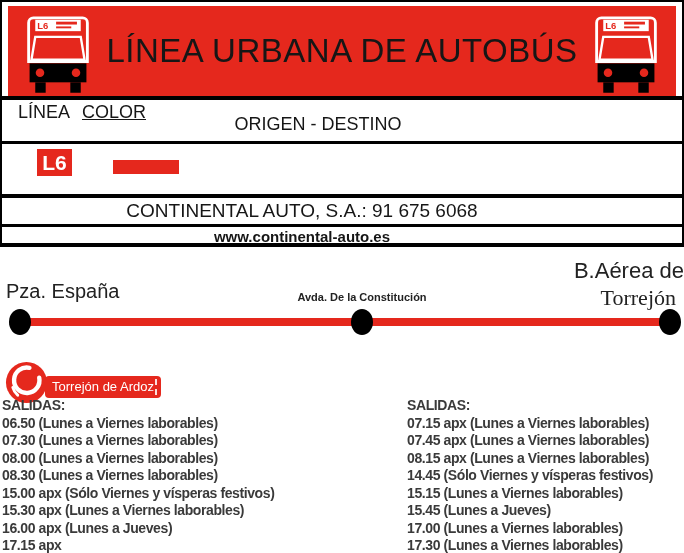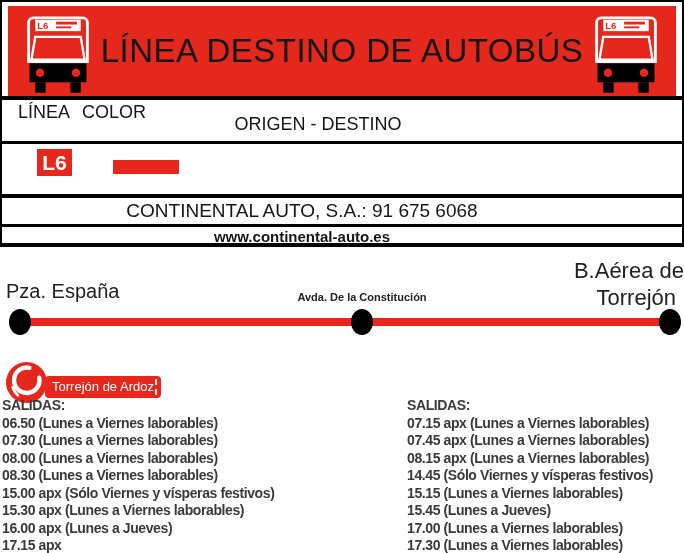--- a/index.html
+++ b/index.html
@@ -14,21 +14,21 @@
   .banner { position:relative; height:90px; background:var(--red); }
   .bus { position:absolute; top:4px; width:72px; height:84px; }
   .bus.left { left:14px; } .bus.right { right:14px; }
   .banner-title { position:absolute; left:0; right:0; top:50%; transform:translateY(-50%);
                   text-align:center; font-size:33px; color:var(--ink); letter-spacing:.5px; }
 
   .bar4 { height:4px; background:#000; } .bar3 { height:3px; background:#000; }
 
   .hdr-row { position:relative; height:41px; background:#fff; font-size:18px; color:var(--ink); }
   .hdr-linea { position:absolute; left:16px; top:2px; }
-  .hdr-color { position:absolute; left:80px; top:2px; }
+  .hdr-color { position:absolute; left:80px; top:2px;text-decoration:underline; }
   .hdr-od    { position:absolute; left:140px; width:352px; top:14px; text-align:center; }
 
   .main-row { position:relative; height:50px; background:#fff; }
   .l6-badge { position:absolute; left:35px; top:5px; width:35px; height:27px; background:var(--red);
               color:#fff; font-weight:bold; font-size:21px; text-align:center; line-height:27px; }
   .swatch   { position:absolute; left:111px; top:16px; width:66px; height:14px; background:var(--red); }
   .od-text  { position:absolute; left:140px; width:352px; top:15px; text-align:center;
               font-size:16px; color:var(--ink); }
 
   .op-row  { position:relative; height:26px; background:#fff; }
@@ -37,21 +37,21 @@
   .web-row  { position:relative; height:16px; background:#fff; }
   .web-text { position:absolute; left:0; width:600px; top:1px; text-align:center;
               font-size:15px; font-weight:bold; color:var(--ink); }
 
   
   .stop-label-left  { position:absolute; left:6px;  top:280px; font-size:20px; color:#222; }
   .stop-label-mid   { position:absolute; left:260px; width:204px; top:291px; text-align:center;
                       font-size:11px; font-weight:bold; color:#222; }
   .stop-label-right { position:absolute; left:538px; width:146px; top:257px; font-size:22px;
                       line-height:27px; color:#222; text-align:right; }
-  .stop-label-right .l2 { display:block; padding-right:8px; }
+  .stop-label-right .l2 { display:block; padding-right:8px;font-family:Liberation Serif, serif; }
   .route-line { position:absolute; left:14px; top:318px; width:662px; height:8px; background:var(--red); }
   .dot { position:absolute; width:22px; height:26px; background:#000; border-radius:50%; top:309px; }
   .dot.d1 { left:9px; } .dot.d2 { left:351px; } .dot.d3 { left:659px; }
 
   
   .muni-logo { position:absolute; left:5px; top:361px; width:43px; height:43px; }
   .muni-banner { position:absolute; left:45px; top:376px; width:116px; height:22px;
                  background:var(--red); border-radius:4px; color:#fff; font-size:13px;
                  text-align:center; line-height:22px; }
   .muni-banner::after { content:""; position:absolute; right:4px; top:3px; bottom:3px;
@@ -81,21 +81,21 @@
           <rect x="36" y="12" width="22" height="3" fill="#e5281d"></rect>
           <rect x="36" y="17" width="16" height="2" fill="#e5281d"></rect>
           <path d="M14 28 h48 l4 24 h-56 z" fill="none" stroke="#fff" stroke-width="2.5"></path>
           <rect x="8" y="56" width="60" height="20" fill="#000"></rect>
           <circle cx="19" cy="66" r="4.5" fill="#e5281d"></circle>
           <circle cx="57" cy="66" r="4.5" fill="#e5281d"></circle>
           <rect x="14" y="76" width="11" height="11" fill="#000"></rect>
           <rect x="51" y="76" width="11" height="11" fill="#000"></rect>
         </svg>
 
-        <div class="banner-title">LÍNEA DESTINO DE AUTOBÚS</div>
+        <div class="banner-title">LÍNEA URBANA DE AUTOBÚS</div>
 
         <svg class="bus right" viewBox="0 0 76 88">
           <path d="M12 8 h52 a5 5 0 0 1 5 5 v41 h-62 v-41 a5 5 0 0 1 5-5 z" fill="none" stroke="#fff" stroke-width="3"></path>
           <rect x="14" y="10" width="48" height="12" fill="#fff"></rect>
           <text x="16" y="20" font-size="10" font-weight="bold" fill="#e5281d">L6</text>
           <rect x="36" y="12" width="22" height="3" fill="#e5281d"></rect>
           <rect x="36" y="17" width="16" height="2" fill="#e5281d"></rect>
           <path d="M14 28 h48 l4 24 h-56 z" fill="none" stroke="#fff" stroke-width="2.5"></path>
           <rect x="8" y="56" width="60" height="20" fill="#000"></rect>
           <circle cx="19" cy="66" r="4.5" fill="#e5281d"></circle>

